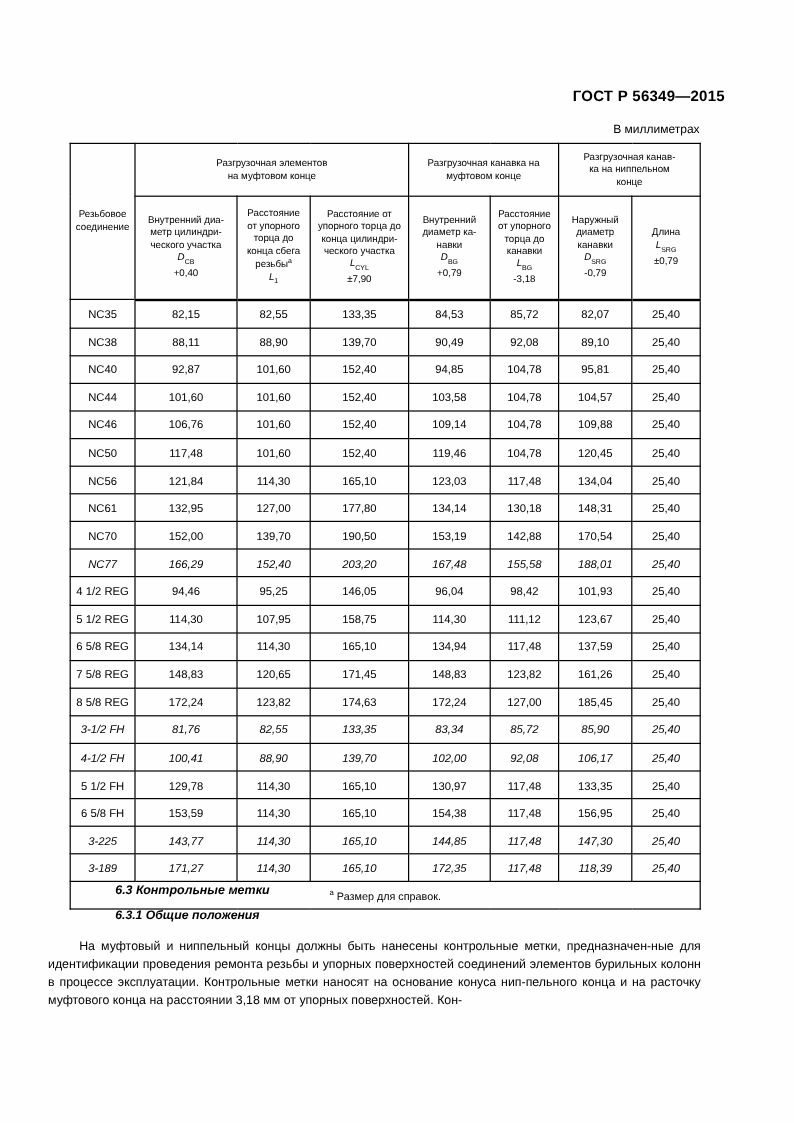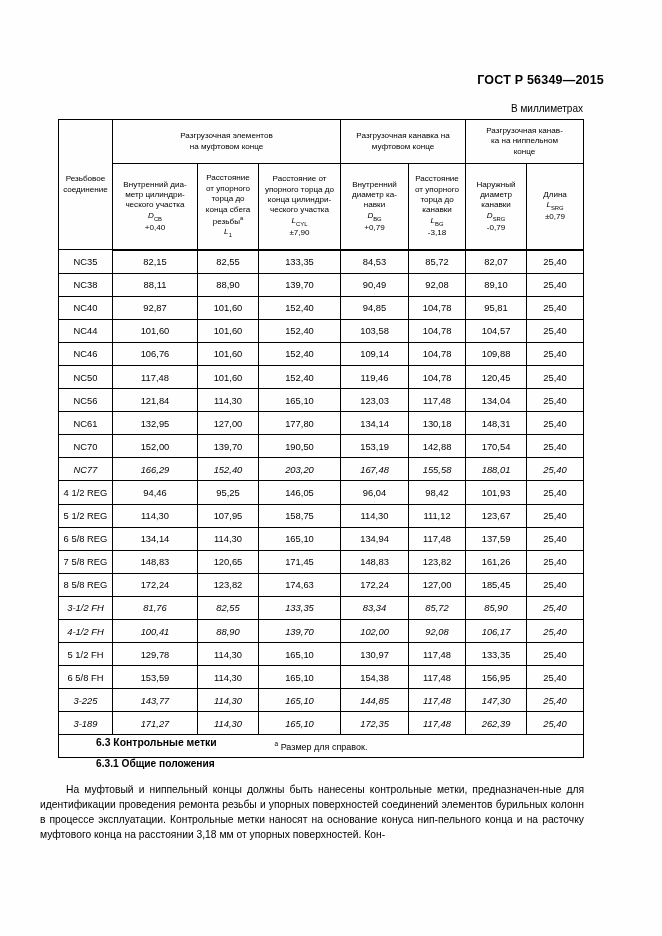--- a/index.html
+++ b/index.html
@@ -122,20 +122,21 @@
     height: 22px;
     border-top-width: 2px;
     border-bottom-width: 2px;
   }
 
   
   .sec-head {
     position: absolute;
     font-weight: bold;
     font-size: 10.4px;
+    font-style: italic;
   }
   #sec-63 { left: 96px; top: 737px; }
   #sec-631 { left: 96px; top: 758px; font-size: 10.2px; }
 
   .body-text {
     position: absolute;
     left: 40px;
     top: 782px;
     width: 544px;
     font-size: 10.3px;
@@ -451,21 +452,21 @@
             <td class="rowcell thick-left">147,30</td>
             <td class="rowcell">25,40</td>
           </tr>
           <tr class="italic">
             <td class="rowcell">3-189</td>
             <td class="rowcell thick-left">171,27</td>
             <td class="rowcell">114,30</td>
             <td class="rowcell">165,10</td>
             <td class="rowcell thick-left">172,35</td>
             <td class="rowcell">117,48</td>
-            <td class="rowcell thick-left">262,39</td>
+            <td class="rowcell thick-left">118,39</td>
             <td class="rowcell">25,40</td>
           </tr>
         </tbody>
       <tfoot>
         <tr class="footnote-row">
           <td colspan="8">
             <span class="sup-mark">a</span>
             <span>Размер для справок.</span>
           </td>
         </tr>

